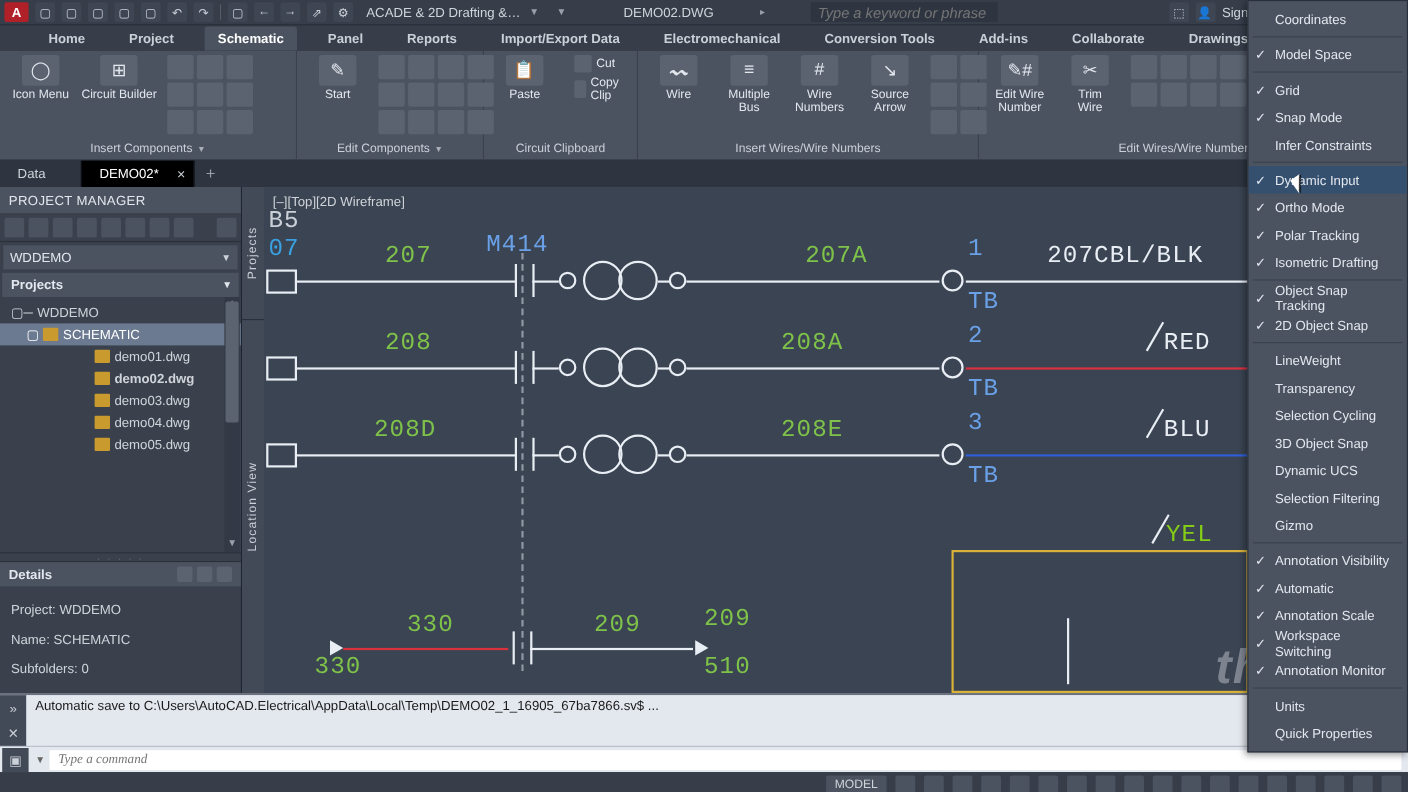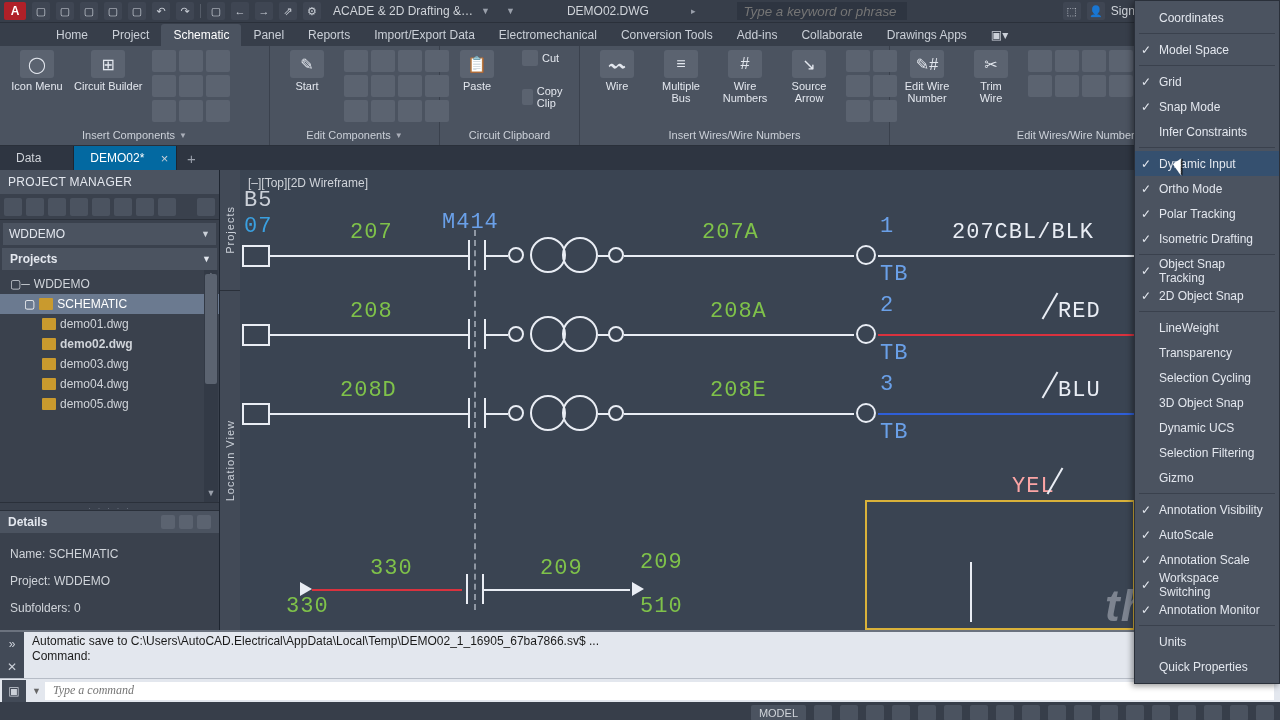--- a/index.html
+++ b/index.html
@@ -9,62 +9,62 @@
 .titlebar { height:22px; background:#373e4a; display:flex; align-items:center; padding:0 4px; gap:6px; }
 .titlebar .logo { width:22px; height:18px; background:#b02028; color:#fff; font:bold 12px/18px sans-serif; text-align:center; border-radius:2px; }
 .titlebar .qat-btn { width:18px; height:18px; background:#3f4653; display:flex; align-items:center; justify-content:center; color:#cbd0d8; font-size:11px; border-radius:2px; }
 .titlebar .sep { flex:0 0 1px; height:14px; background:#555c68; }
 .titlebar .workspace { margin-left:6px; font-size:12px; color:#d0d4da; }
 .titlebar .docname { font-size:12px; color:#d0d4da; }
 .titlebar .search { margin-left:36px; font-style:italic; color:#9aa0ab; background:#2e3541; height:18px; width:170px; padding:0 6px; border:none; outline:none; }
 .titlebar .signin { margin-left:auto; display:flex; align-items:center; gap:6px; }
 
 
-.ribbon-tabs { height:24px; background:#373e4a; display:flex; align-items:flex-end; padding-left:44px; gap:0; border-top:1px solid #2a303a;}
+.ribbon-tabs { height:24px; background:#373e4a; display:flex; align-items:flex-end; padding-left:32px; gap:16px; border-top:1px solid #2a303a;font-weight:bold;}
 .ribbon-tabs .tab { padding:4px 12px 4px; font-size:12px; color:#cbd0d8; cursor:pointer; }
 .ribbon-tabs .tab.active { background:#4b5360; color:#fff; border-top-left-radius:3px; border-top-right-radius:3px;}
 
 
 .ribbon { height:100px; background:#4b5360; display:flex; align-items:stretch; border-bottom:1px solid #2a303a; }
 .panel { border-right:1px solid #3a414d; padding:4px 10px 0; display:flex; flex-direction:column; justify-content:space-between; }
 .panel-row { display:flex; align-items:flex-start; gap:10px; }
 .big-btn { display:flex; flex-direction:column; align-items:center; gap:2px; min-width:54px; }
 .big-btn .ico { width:34px; height:28px; background:#5b6370; border-radius:3px; display:flex; align-items:center; justify-content:center; font-size:16px; color:#e3e7ee; }
 .big-btn .lbl { font-size:11px; color:#e3e7ee; text-align:center; line-height:12px; }
 .grid3 { display:grid; grid-template-columns:repeat(3,24px); grid-auto-rows:22px; gap:3px; }
 .grid3 .cell { background:#5b6370; border-radius:2px; }
 .grid4 { display:grid; grid-template-columns:repeat(4,24px); grid-auto-rows:22px; gap:3px; }
 .grid4 .cell { background:#5b6370; border-radius:2px; }
 .panel-title { font-size:11px; color:#cbd0d8; text-align:center; padding:3px 0 4px; display:flex; justify-content:center; align-items:center; gap:4px;}
 .panel-title .caret { font-size:8px; color:#a9aeb8;}
-.clipboard-col { display:flex; flex-direction:column; gap:19px; margin-left:8px; }
+.clipboard-col { display:flex; flex-direction:column; gap:3px; margin-left:8px; }
 .clip-row { display:flex; align-items:center; gap:4px; font-size:11px; color:#e3e7ee; }
 .clip-row .sico { width:16px; height:16px; background:#5b6370; border-radius:2px; }
 
 
 .doctabs { height:24px; background:#2e3541; display:flex; align-items:center; }
 .doctab { height:24px; padding:0 32px 0 16px; display:flex; align-items:center; font-size:12px; color:#d0d4da; border-right:1px solid #1e2530; position:relative; }
-.doctab.active { background:#0369a1; color:#fff; }
+.doctab.active { background:#000000; color:#fff; }
 .doctab .close { position:absolute; right:8px; font-size:13px; color:#cbd0d8; }
 .doctabs .add { width:28px; text-align:center; color:#9aa0ab; font-size:15px; }
 
 
 .main { display:flex; height:calc(720px - 22px - 24px - 100px - 24px - 48px - 24px - 18px);justify-content:flex-end; }
 .sidebar { width:220px; background:#3a414d; display:flex; flex-direction:column; border-right:1px solid #1e2530; }
 .pm-header { height:24px; background:#4b5360; color:#e3e7ee; font-size:12px; display:flex; align-items:center; padding:0 8px; letter-spacing:.3px;}
 .pm-toolbar { height:26px; background:#3a414d; display:flex; align-items:center; padding:0 4px; gap:4px; border-bottom:1px solid #2a303a;}
 .pm-toolbar .tb { width:18px; height:18px; background:#4b5360; border-radius:2px; }
 .pm-combo { height:22px; margin:3px; background:#4b5360; display:flex; align-items:center; padding:0 6px; font-size:12px; color:#e3e7ee; position:relative;}
 .pm-combo .dd { position:absolute; right:6px; font-size:9px; color:#cbd0d8;}
 .pm-section { height:22px; background:#4b5360; margin:0 2px; display:flex; align-items:center; padding:0 8px; font:bold 12px sans-serif; color:#e3e7ee; position:relative;}
 .pm-section .dd { position:absolute; right:6px; font-size:9px;}
 .tree { flex:1; overflow:auto; background:#3a414d; font-size:12px; padding:4px 0; position:relative;}
 .tree-row { display:flex; align-items:center; height:20px; padding-left:10px; color:#d0d4da; gap:4px;}
 .tree-row.l1 { padding-left:24px; }
-.tree-row.l2 { padding-left:42px; }
+.tree-row.l2 { padding-left:42px;margin-left:44px; }
 .tree-row .fico { width:14px; height:12px; background:#c99a2e; border-radius:1px; }
 .tree-row.sel { background:#6b7a90; color:#fff; }
 .tree-row.bold { font-weight:bold; }
 .tree-scroll { position:absolute; right:1px; top:0; bottom:0; width:14px; background:#333a46; }
 .tree-scroll .thumb { position:absolute; left:1px; right:1px; top:4px; height:110px; background:#5b6370; border-radius:2px;}
 .tree-scroll .arr { position:absolute; left:0; right:0; height:14px; text-align:center; font-size:9px; color:#9aa0ab;}
 .tree-scroll .arr.bot { bottom:0; }
 .grip { height:9px; background:#3a414d; text-align:center; color:#6b727e; font-size:9px; letter-spacing:2px; border-top:1px solid #2a303a; border-bottom:1px solid #2a303a;}
 .details-hdr { height:22px; background:#4b5360; display:flex; align-items:center; padding:0 8px; font:bold 12px sans-serif; color:#e3e7ee; gap:6px;}
 .details-hdr .icons { margin-left:auto; display:flex; gap:4px;}
@@ -381,22 +381,22 @@
     <div class="grip">· · · · ·</div>
     <div class="details-hdr">
       <span>Details</span>
       <div class="icons">
           <span></span>
           <span></span>
           <span></span>
         </div>
     </div>
     <div class="details-body">
+      <div>Project: WDDEMO</div>
       <div>Name: SCHEMATIC</div>
-      <div>Project: WDDEMO</div>
       <div>Subfolders: 0</div>
     </div>
   </div>
 
   <div class="canvas-wrap">
     <div style="width:20px;display:flex;flex-direction:column">
       <div class="vstrip" style="flex:0 0 120px">
           <div class="vlabel">Projects</div>
         </div>
       <div class="vstrip lower" style="flex:1">
@@ -407,21 +407,21 @@
       <div class="viewlabel">[–][Top][2D Wireframe]</div>
 
       <div class="sch-text" style="left:4px; top:18px; color:#cbd0d8">B5</div>
       <div class="sch-text" style="left:4px; top:44px; color:#3aa0e0">07</div>
       <div class="sch-rect" style="left:2px; top:75px; width:28px; height:22px"></div>
       <div class="sch-rect" style="left:2px; top:154px; width:28px; height:22px"></div>
       <div class="sch-rect" style="left:2px; top:233px; width:28px; height:22px"></div>
 
       <div class="sch-text" style="left:110px; top:50px; color:#7fc24a">207</div>
       <div class="sch-text" style="left:202px; top:40px; color:#6aa0e8">M414</div>
-      <div class="sch-text" style="left:462px; top:50px; color:#7fc24a">207A</div>
+      <div class="sch-text" style="left:492px; top:50px; color:#7fc24a">207A</div>
       <div class="sch-text" style="left:640px; top:44px; color:#6aa0e8">1</div>
       <div class="sch-text" style="left:640px; top:92px; color:#6aa0e8">TB</div>
       <div class="sch-text" style="left:712px; top:50px; color:#e9edf4">207CBL/BLK</div>
       <div class="sch-line" style="left:30px; top:85px; width:200px"></div>
       <div class="sch-line v" style="left:228px; top:70px; height:30px"></div>
       <div class="sch-line v" style="left:244px; top:70px; height:30px"></div>
       <div class="sch-line" style="left:244px; top:85px; width:24px"></div>
       <div class="sch-circ" style="left:268px; top:77px; width:16px; height:16px"></div>
       <div class="sch-circ" style="left:290px; top:67px; width:36px; height:36px"></div>
       <div class="sch-circ" style="left:322px; top:67px; width:36px; height:36px"></div>
@@ -462,21 +462,21 @@
       <div class="sch-circ" style="left:268px; top:235px; width:16px; height:16px"></div>
       <div class="sch-circ" style="left:290px; top:225px; width:36px; height:36px"></div>
       <div class="sch-circ" style="left:322px; top:225px; width:36px; height:36px"></div>
       <div class="sch-line" style="left:358px; top:243px; width:12px"></div>
       <div class="sch-circ" style="left:368px; top:235px; width:16px; height:16px"></div>
       <div class="sch-line" style="left:384px; top:243px; width:230px"></div>
       <div class="sch-circ" style="left:616px; top:233px; width:20px; height:20px"></div>
       <div class="sch-line blue" style="left:638px; top:243px; width:260px"></div>
       <div class="sch-line" style="left:795px; top:214px; width:30px; transform:rotate(-60deg)"></div>
 
-      <div class="sch-text" style="left:772px; top:304px; color:#fca5a5">YEL</div>
+      <div class="sch-text" style="left:820px; top:304px; color:#84cc16">YEL</div>
       <div class="sch-line" style="left:800px; top:310px; width:30px; transform:rotate(-60deg)"></div>
       <div class="sch-rect" style="left:625px; top:330px; width:270px; height:130px; border-color:#d9b23a"></div>
       <div class="sch-line v" style="left:730px; top:392px; height:60px; background:#e9edf4"></div>
 
       <div class="sch-dash" style="left:234px; top:60px; height:380px"></div>
 
       <div class="sch-text" style="left:130px; top:386px; color:#7fc24a">330</div>
       <div class="sch-text" style="left:300px; top:386px; color:#7fc24a">209</div>
       <div class="sch-text" style="left:400px; top:380px; color:#7fc24a">209</div>
       <div class="sch-text" style="left:46px;  top:424px; color:#7fc24a">330</div>
@@ -494,21 +494,20 @@
 </div>
 
 <div class="cmdarea">
   <div class="cmd-left">
     <span>»</span>
     <span>✕</span>
   </div>
   <div class="cmd-body">
     <div class="cmd-hist">
       <div>Automatic save to C:\Users\AutoCAD.Electrical\AppData\Local\Temp\DEMO02_1_16905_67ba7866.sv$ ...</div>
-      <div>Command:</div>
     </div>
   </div>
 </div>
 <div style="height:24px;background:#e3e7ee;display:flex;align-items:center;border-top:1px solid #b6bcc6">
   <div style="width:24px;height:22px;background:#424a57;margin:0 2px 0 2px;display:flex;align-items:center;justify-content:center;color:#cbd0d8;font-size:12px">▣</div>
   <span style="font-size:9px;color:#666;margin:0 4px">▼</span>
   <input style="flex: 1 1 0%; border: none; outline: none; background: rgb(255, 255, 255); height: 18px; font: italic 12px &quot;Segoe UI&quot;; color: rgb(138, 143, 153); padding: 0px 8px; margin-right: 6px;" placeholder="Type a command">
 </div>
 
 <div class="statusbar">
@@ -603,21 +602,21 @@
     <div class="ctx-item">
       <span>Gizmo</span>
     </div>
     <div class="ctx-sep"></div>
     <div class="ctx-item">
       <span class="chk">✓</span>
       <span>Annotation Visibility</span>
     </div>
     <div class="ctx-item">
       <span class="chk">✓</span>
-      <span>AutoScale</span>
+      <span>Automatic</span>
     </div>
     <div class="ctx-item">
       <span class="chk">✓</span>
       <span>Annotation Scale</span>
     </div>
     <div class="ctx-item">
       <span class="chk">✓</span>
       <span>Workspace Switching</span>
     </div>
     <div class="ctx-item">

